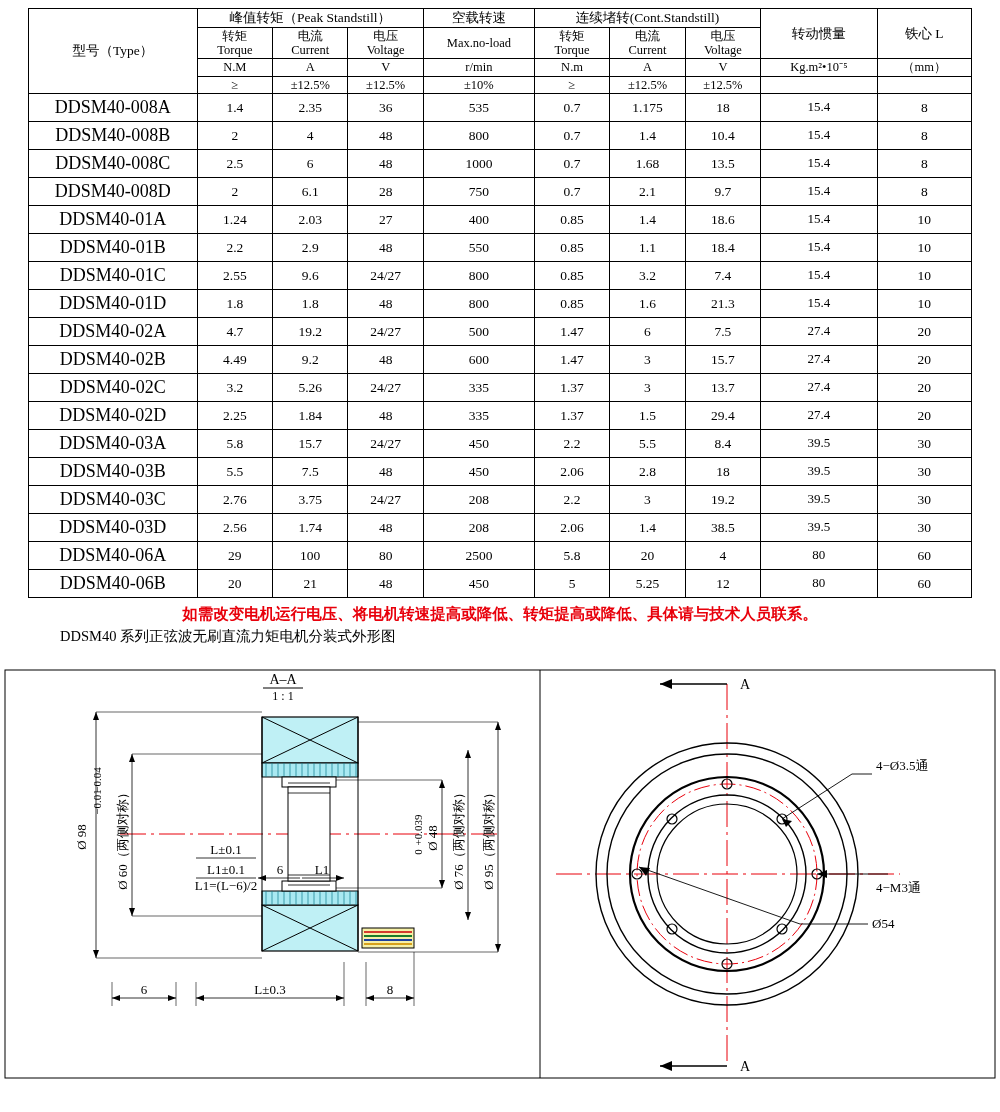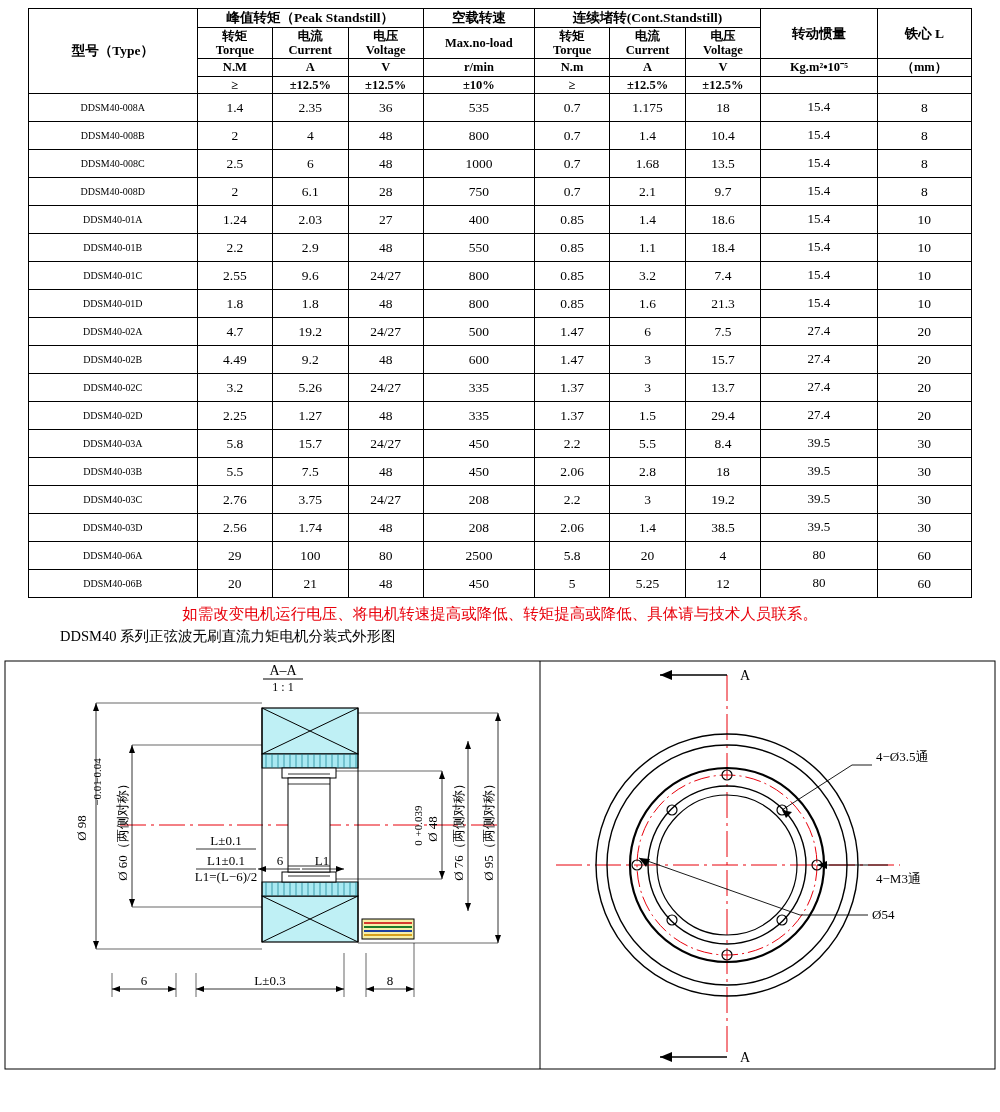--- a/index.html
+++ b/index.html
@@ -19,45 +19,45 @@
     table-layout:fixed;
     font-size:13px;
   }
   table.spec th, table.spec td{
     border:1px solid #000;
     text-align:center;
     vertical-align:middle;
     padding:1px 2px;
     line-height:1.15;
   }
-  table.spec thead th{font-weight:bold;}
+  table.spec thead th{font-weight:normal;}
   .hdr-group{font-weight:normal;font-size:13.5px;}
   .sub{font-size:12.5px;}
   .unit{font-size:12.5px;}
   .tol{font-size:12.5px;}
-  td.model{font-size:10px;}
+  td.model{font-size:18px;}
   td.data{font-size:13.5px;height:25px;}
   td.inertia{font-size:13px;vertical-align:bottom;padding-bottom:1px;}
   td.core{font-size:13.5px;vertical-align:bottom;padding-bottom:1px;}
   col.c-model{width:152px;}
   col.c-n{width:68px;}
   col.c-noload{width:100px;}
   col.c-inertia{width:105px;}
   col.c-core{width:85px;}
   .note-red{
     color:#e8000b;
-    font-weight:normal;
+    font-weight:bold;
     font-size:15.5px;
     text-align:center;
     margin:6px 0 2px 0;
     letter-spacing:0px;
   }
   .sub-caption{
     font-size:14.5px;
-    margin:2px 0 7px 60px;
+    margin:2px 0 16px 60px;
   }
   
   .drawing{position:relative;width:956px;height:420px;margin-top:6px;}
   svg{display:block;}
 </style>
 </head>
 <body>
 
 <div class="spec-wrap">
   <table class="spec">
@@ -261,21 +261,21 @@
           <td class="data">335</td>
           <td class="data">1.37</td>
           <td class="data">3</td>
           <td class="data">13.7</td>
           <td class="inertia">27.4</td>
           <td class="core">20</td>
         </tr>
         <tr>
           <td class="model">DDSM40-02D</td>
           <td class="data">2.25</td>
-          <td class="data">1.27</td>
+          <td class="data">1.84</td>
           <td class="data">48</td>
           <td class="data">335</td>
           <td class="data">1.37</td>
           <td class="data">1.5</td>
           <td class="data">29.4</td>
           <td class="inertia">27.4</td>
           <td class="core">20</td>
         </tr>
         <tr>
           <td class="model">DDSM40-03A</td>

